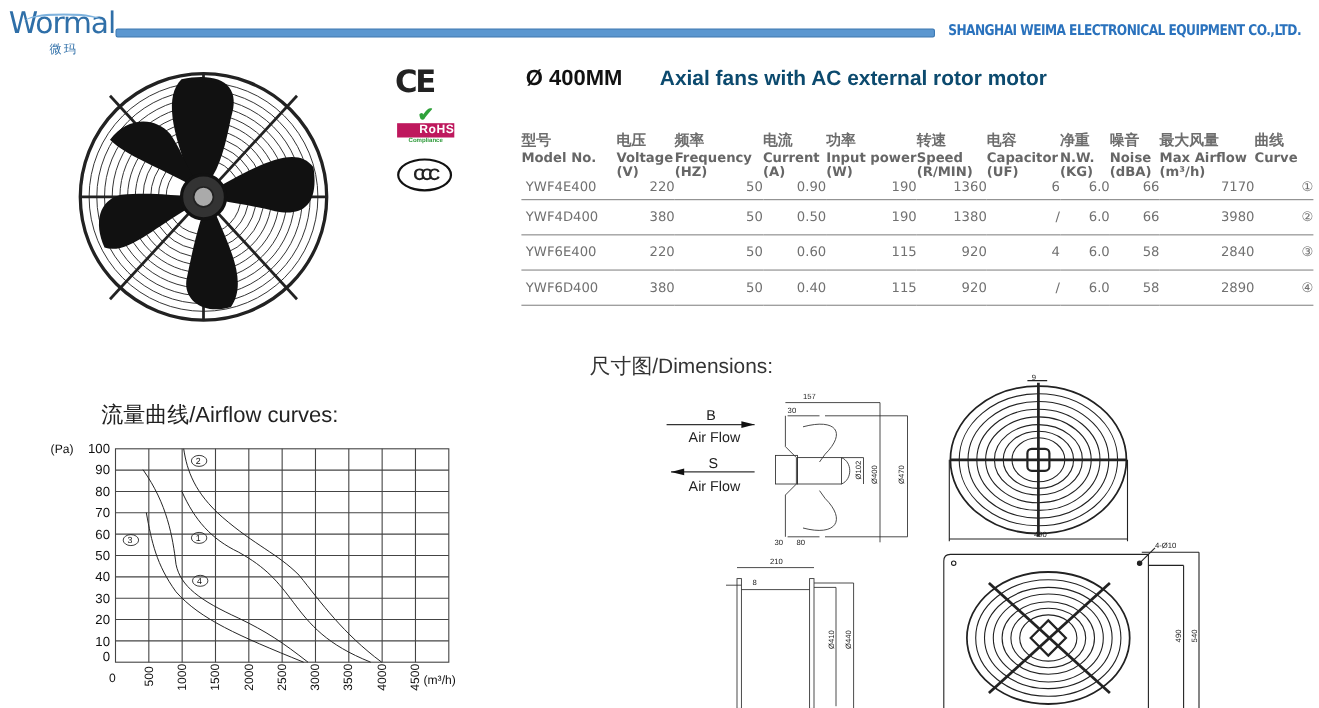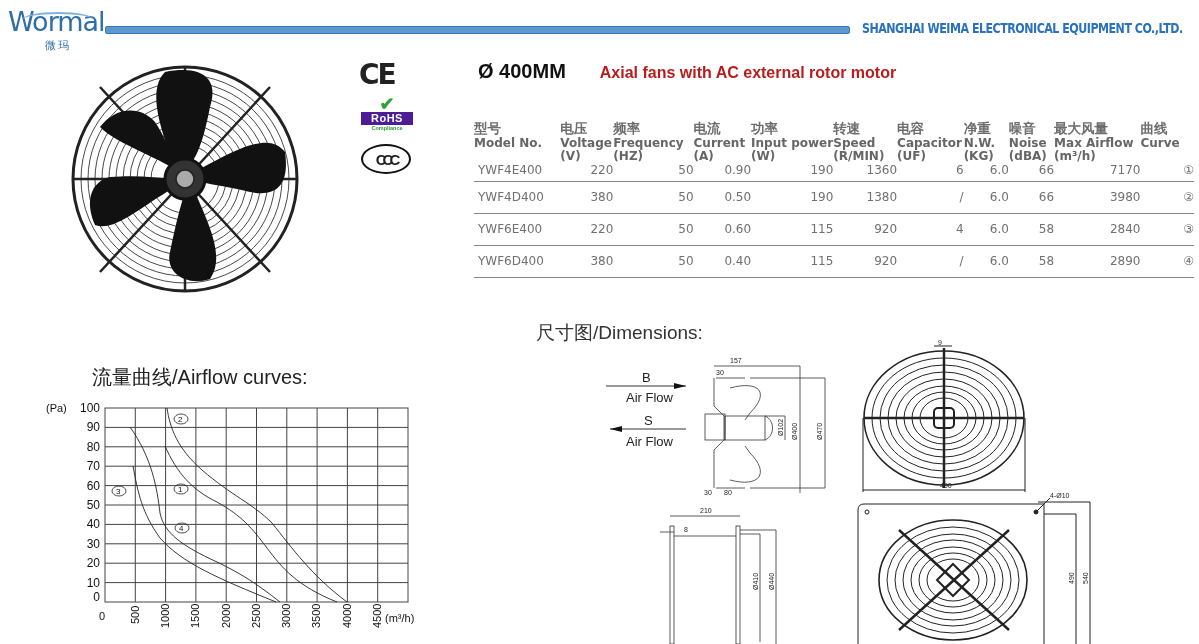--- a/index.html
+++ b/index.html
@@ -13,27 +13,27 @@
 
   .header-bar { position: absolute; left: 105px; top: 26px; width: 745px; height: 8px; background: #5b97d0; border: 1px solid #3c79b4; border-radius: 2px; }
   .company { position: absolute; left: 862px; top: 20px; font-family: "DejaVu Sans", sans-serif; font-weight: bold; font-size: 13.5px; color: #2a72bd; letter-spacing: -0.6px; transform: scaleX(0.82); transform-origin: left; white-space: nowrap; }
 
   .fan-photo { position: absolute; left: 60px; top: 57px; width: 250px; height: 240px; }
 
   .certs { position: absolute; left: 355px; top: 58px; width: 70px; }
   .ce { font-family: "DejaVu Sans", sans-serif; font-size: 28px; font-weight: bold; letter-spacing: -2px; line-height: 34px; margin-left: 4px; }
   .rohs { margin-top: 4px; margin-left: 6px; width: 52px; }
   .rohs .check { color: #2fa23a; font-size: 18px; font-weight: bold; text-align: center; line-height: 16px; }
-  .rohs .box { background: #4c1d95; color: #fff; font-weight: bold; font-size: 11px; text-align: center; line-height: 13px; letter-spacing: 0.5px; }
+  .rohs .box { background: #be185d; color: #fff; font-weight: bold; font-size: 11px; text-align: right; line-height: 13px; letter-spacing: 0.5px; }
   .rohs .comp { color: #2f9a3b; font-size: 5.5px; text-align: center; line-height: 7px; font-weight: bold; }
   .ccc { margin-top: 12px; margin-left: 6px; width: 50px; height: 30px; border: 2px solid #111; border-radius: 50%; display: flex; align-items: center; justify-content: center; font-size: 15px; font-weight: bold; letter-spacing: -4px; }
 
   .title-row { position: absolute; left: 478px; top: 60px; display: flex; align-items: baseline; }
   .size-title { font-family: "Liberation Sans", sans-serif; font-weight: bold; font-size: 20px; color: #111; }
-  .subtitle { font-weight: bold; font-size: 16px; margin-left: 34px; color: #b91c1c; }
+  .subtitle { font-weight: bold; font-size: 19px; margin-left: 34px; color: #0c4a6e; }
 
   .spec-table { position: absolute; left: 474px; top: 120px; width: 720px; border-collapse: collapse; font-family: "DejaVu Sans", sans-serif; }
   .spec-table th { font-weight: bold; color: #666; font-size: 12px; line-height: 13px; text-align: left; vertical-align: top; padding: 0; }
   .spec-table th .cn { font-size: 13.5px; line-height: 17px; color: #6d6d6d; }
   .spec-table td { font-size: 12px; color: #707070; text-align: right; padding: 0; height: 32px; vertical-align: middle; border-bottom: 1.5px solid #888; }
   .spec-table tr.first td { height: 18px; vertical-align: top; }
   .spec-table td.model { text-align: left; padding-left: 4px; margin-left: 48px; }
 
   .airflow-title { position: absolute; left: 92px; top: 364px; font-size: 20px; color: #222; }
   .chart { position: absolute; left: 42px; top: 398px; width: 390px; height: 240px; }

